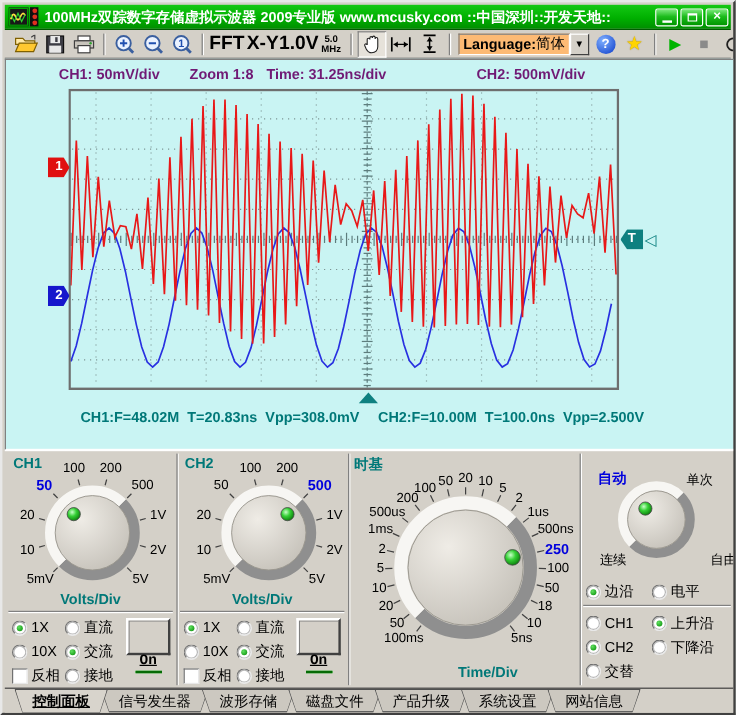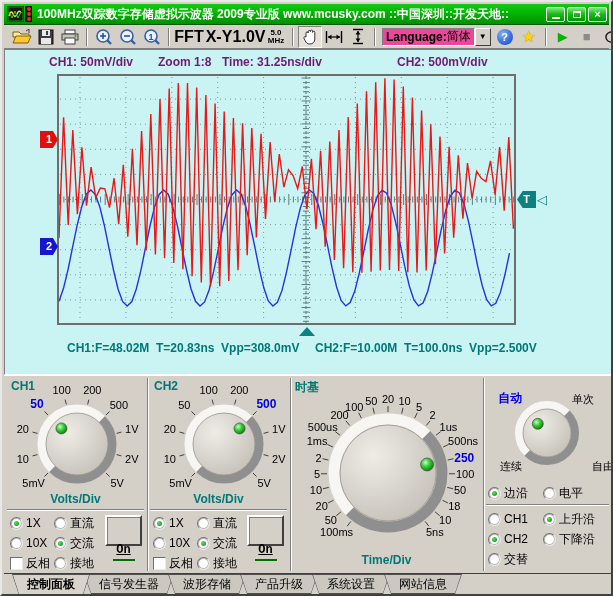--- a/index.html
+++ b/index.html
@@ -22,21 +22,21 @@
   .tb-btn .max-glyph{display:block;width:8px;height:7px;border:1px solid #fff;border-top:2px solid #fff;}
   
   #toolbar{position:absolute;left:2px;top:23px;right:2px;height:24px;background:#d4d0c8;
     border-bottom:1px solid #808080;display:flex;align-items:center;padding-left:6px;}
   .ti{width:24px;height:22px;display:flex;align-items:center;justify-content:center;flex:0 0 auto;
     font-size:11px;color:#000;}
   .ti.txt{width:30px;font-weight:bold;font-size:16px;}
   .ti.pressed{border:1px solid;border-color:#808080 #fff #fff #808080;background:#e6e2da;}
   .tsep{width:2px;height:18px;margin:0 4px;border-left:1px solid #808080;border-right:1px solid #fff;flex:0 0 auto;}
   #lang-combo{display:flex;align-items:center;flex:0 0 auto;margin:0 2px;}
-  #lang-field{height:18px;background:#ec4899;border:1px solid;border-color:#808080 #fff #fff #808080;
+  #lang-field{height:18px;background:#fdba74;border:1px solid;border-color:#808080 #fff #fff #808080;
     display:flex;align-items:center;padding:0 3px;font-size:12px;white-space:pre;}
   #lang-field b{font-weight:bold;}
   #lang-drop{width:16px;height:18px;background:#d4d0c8;border:1px solid;border-color:#fff #404040 #404040 #fff;
     font-size:8px;display:flex;align-items:center;justify-content:center;}
   .freq-ico{display:flex;flex-direction:column;align-items:center;line-height:1;font-size:8px;font-weight:bold;}
   #help-ico{width:16px;height:16px;border-radius:50%;background:radial-gradient(circle at 35% 30%,#7fb0ff,#0a3ac8);
     color:#fff;font-weight:bold;font-size:11px;display:flex;align-items:center;justify-content:center;}
   #star-ico{color:#ffd400;font-size:16px;text-shadow:0 0 1px #8a6a00;}
   #play-ico{color:#00b400;font-size:13px;}
   #stop-ico{color:#8a8a8a;font-size:13px;}
@@ -79,21 +79,21 @@
   .on-text{font-size:12px;font-weight:bold;font-family:"Liberation Mono","DejaVu Sans Mono",monospace;text-decoration:underline;margin-top:43px;}
   .on-led{width:22px;height:4px;background:#22dd22;border:1px solid #066b06;margin-top:2px;}
   #knob-overlay{position:absolute;left:0;top:0;width:609px;height:198px;pointer-events:none;}
   
   #tabrow{position:absolute;left:2px;top:571px;width:609px;height:23px;background:#d4d0c8;
     border-top:1px solid #404040;display:flex;align-items:flex-start;padding-left:14px;}
   .tab{height:20px;clip-path:polygon(0 0,100% 0,calc(100% - 7px) 100%,7px 100%);
     background:#505050;padding:1px 1px 1px 1px;margin-left:-6px;flex:0 0 auto;}
   .tab>span{display:block;height:18px;line-height:18px;padding:0 14px;font-size:12px;color:#000;
     clip-path:polygon(0 0,100% 0,calc(100% - 6px) 100%,6px 100%);background:#ccc8c0;}
-  .tab.active{z-index:2;height:21px;}
+  .tab.active{z-index:2;height:21px;text-decoration:underline;}
   .tab.active>span{background:#d8d4cc;height:19px;line-height:19px;font-weight:bold;}
   #status-box{position:absolute;left:482px;top:3px;width:126px;height:18px;background:#d4d0c8;
     border:1px solid;border-color:#808080 #fff #fff #808080;font-size:12px;line-height:16px;padding-left:4px;}
 </style>
 </head>
 <body>
 
 <div id="window">
 
   <div id="titlebar">
@@ -425,21 +425,21 @@
     <div class="vsep" style="left:143px"></div>
     <div class="vsep" style="left:286px"></div>
     <div class="vsep" style="left:479px"></div>
 
     <span class="ptitle" style="left:7px;top:3px">CH1</span>
     <span class="ptitle" style="left:150px;top:3px">CH2</span>
     <span class="ptitle" style="left:291px;top:3px">时基</span>
 
     <span class="pcaption" style="left:0;width:143px;top:116px">Volts/Div</span>
     <span class="pcaption" style="left:143px;width:143px;top:116px">Volts/Div</span>
-    <span class="pcaption" style="left:286px;width:193px;top:177px">Time/Div</span>
+    <span class="pcaption" style="left:286px;width:233px;top:177px">Time/Div</span>
 
     <div class="hsep" style="left:3px;top:133px;width:137px"></div>
     <div class="hsep" style="left:146px;top:133px;width:137px"></div>
     <div class="hsep" style="left:482px;top:128px;width:123px"></div>
 
     <svg id="knob-overlay" viewBox="0 0 609 198">
         <defs>
           <radialGradient id="fg" cx="35%" cy="32%" r="75%">
             <stop offset="0%" stop-color="#efece6"></stop>
             <stop offset="100%" stop-color="#c6c2ba"></stop>
@@ -650,20 +650,23 @@
     <div class="tab active">
         <span>控制面板</span>
       </div>
       <div class="tab">
         <span>信号发生器</span>
       </div>
       <div class="tab">
         <span>波形存储</span>
       </div>
       <div class="tab">
+        <span>磁盘文件</span>
+      </div>
+      <div class="tab">
         <span>产品升级</span>
       </div>
       <div class="tab">
         <span>系统设置</span>
       </div>
       <div class="tab">
         <span>网站信息</span>
       </div>
   </div>
 

